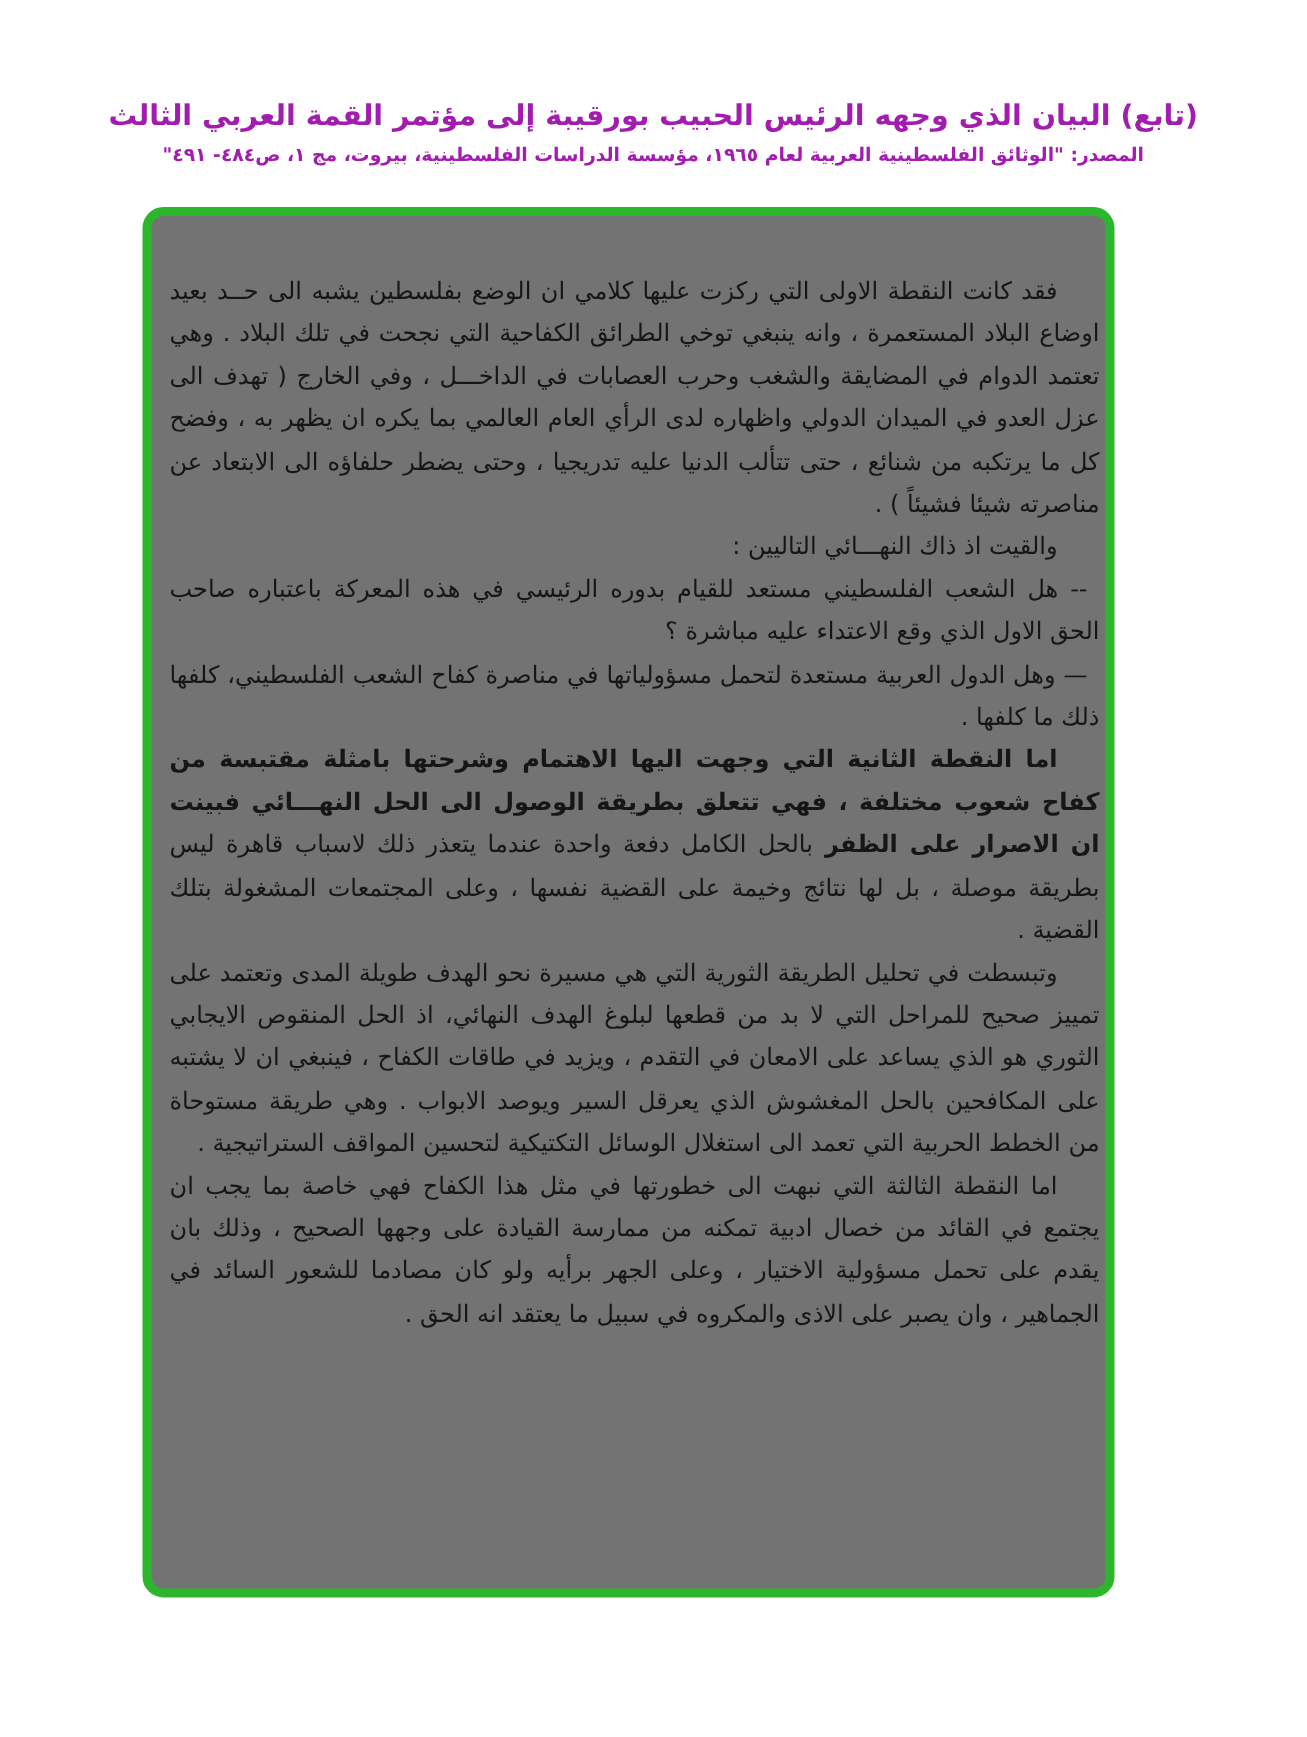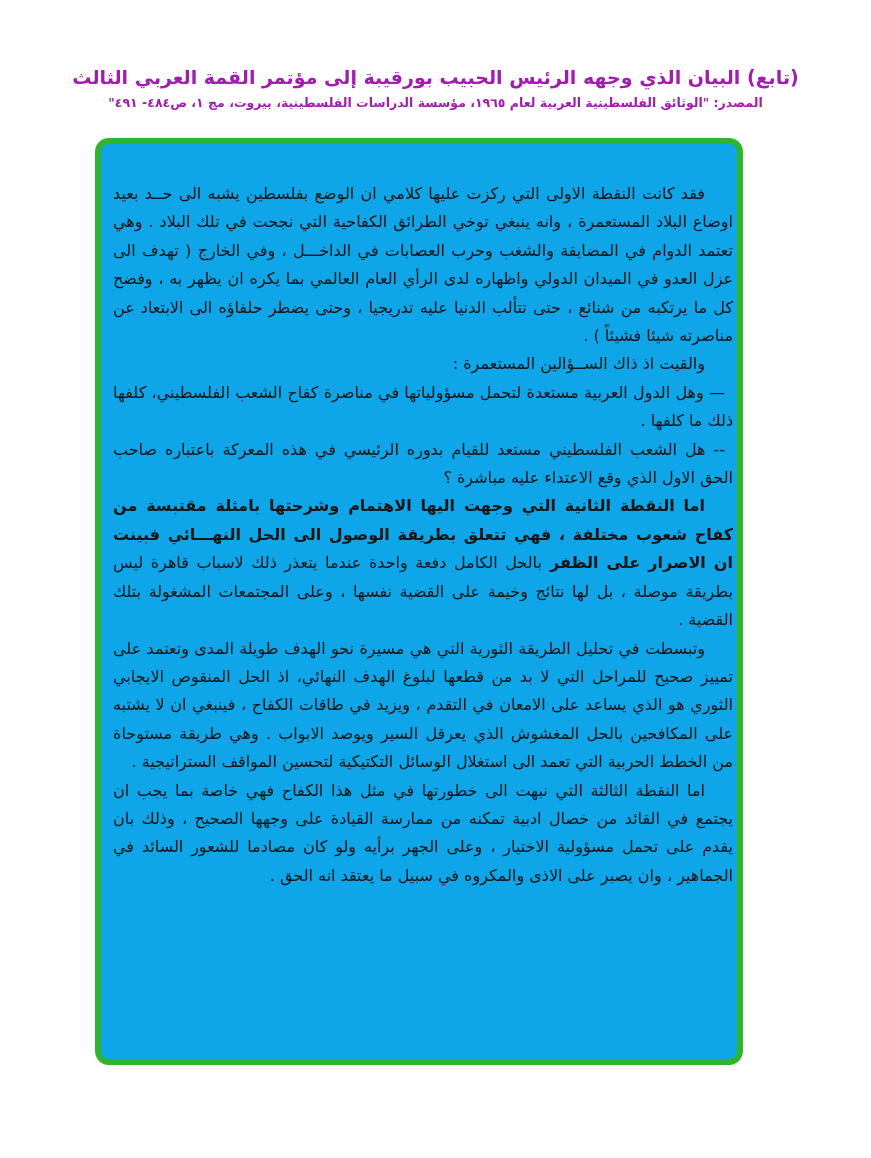--- a/index.html
+++ b/index.html
@@ -37,21 +37,21 @@
     line-height: 18px;
   }
   .green-box {
     position: absolute;
     left: 95px;
     top: 138px;
     width: 636px;
     height: 915px;
     border: 6px solid #2db52d;
     border-radius: 14px;
-    background: #0ea5e9;
+    background: #737373;
   }
   .text-block {
     position: absolute;
     top: 36px;
     right: 4px;
     left: 12px;
     direction: rtl;
     text-align: justify;
     text-justify: inter-word;
     font-size: 16px;
@@ -73,20 +73,20 @@
 <body>
 
 <header class="doc-header">
   <h1 class="doc-title">(تابع) البيان الذي وجهه الرئيس الحبيب بورقيبة إلى مؤتمر القمة العربي الثالث</h1>
   <div class="doc-source">المصدر: "الوثائق الفلسطينية العربية لعام ١٩٦٥، مؤسسة الدراسات الفلسطينية، بيروت، مج ١، ص٤٨٤- ٤٩١"</div>
 </header>
 
 <div class="green-box">
   <div class="text-block">
       <p><span>فقد كانت النقطة الاولى التي ركزت عليها كلامي ان الوضع بفلسطين يشبه الى حــد بعيد اوضاع البلاد المستعمرة ، وانه ينبغي توخي الطرائق الكفاحية التي نجحت في تلك البلاد . وهي تعتمد الدوام في المضايقة والشغب وحرب العصابات في الداخـــل ، وفي الخارج ( تهدف الى عزل العدو في الميدان الدولي واظهاره لدى الرأي العام العالمي بما يكره ان يظهر به ، وفضح كل ما يرتكبه من شنائع ، حتى تتألب الدنيا عليه تدريجيا ، وحتى يضطر حلفاؤه الى الابتعاد عن مناصرته شيئا فشيئاً ) .</span></p>
-      <p><span>والقيت اذ ذاك الســؤالين المستعمرة :</span></p>
+      <p><span>والقيت اذ ذاك النهـــائي التاليين :</span></p>
+      <p class="dash"><span>-- هل الشعب الفلسطيني مستعد للقيام بدوره الرئيسي في هذه المعركة باعتباره صاحب الحق الاول الذي وقع الاعتداء عليه مباشرة ؟</span></p>
       <p class="dash"><span>— وهل الدول العربية مستعدة لتحمل مسؤولياتها في مناصرة كفاح الشعب الفلسطيني، كلفها ذلك ما كلفها .</span></p>
-      <p class="dash"><span>-- هل الشعب الفلسطيني مستعد للقيام بدوره الرئيسي في هذه المعركة باعتباره صاحب الحق الاول الذي وقع الاعتداء عليه مباشرة ؟</span></p>
       <p><span class="bold">اما النقطة الثانية التي وجهت اليها الاهتمام وشرحتها بامثلة مقتبسة من كفاح شعوب مختلفة ، فهي تتعلق بطريقة الوصول الى الحل النهـــائي فبينت ان الاصرار على الظفر </span><span>بالحل الكامل دفعة واحدة عندما يتعذر ذلك لاسباب قاهرة ليس بطريقة موصلة ، بل لها نتائج وخيمة على القضية نفسها ، وعلى المجتمعات المشغولة بتلك القضية .</span></p>
       <p><span>وتبسطت في تحليل الطريقة الثورية التي هي مسيرة نحو الهدف طويلة المدى وتعتمد على تمييز صحيح للمراحل التي لا بد من قطعها لبلوغ الهدف النهائي، اذ الحل المنقوص الايجابي الثوري هو الذي يساعد على الامعان في التقدم ، ويزيد في طاقات الكفاح ، فينبغي ان لا يشتبه على المكافحين بالحل المغشوش الذي يعرقل السير ويوصد الابواب . وهي طريقة مستوحاة من الخطط الحربية التي تعمد الى استغلال الوسائل التكتيكية لتحسين المواقف الستراتيجية .</span></p>
       <p><span>اما النقطة الثالثة التي نبهت الى خطورتها في مثل هذا الكفاح فهي خاصة بما يجب ان يجتمع في القائد من خصال ادبية تمكنه من ممارسة القيادة على وجهها الصحيح ، وذلك بان يقدم على تحمل مسؤولية الاختيار ، وعلى الجهر برأيه ولو كان مصادما للشعور السائد في الجماهير ، وان يصبر على الاذى والمكروه في سبيل ما يعتقد انه الحق .</span></p>
     </div>
 </div>
 
 </body></html>

